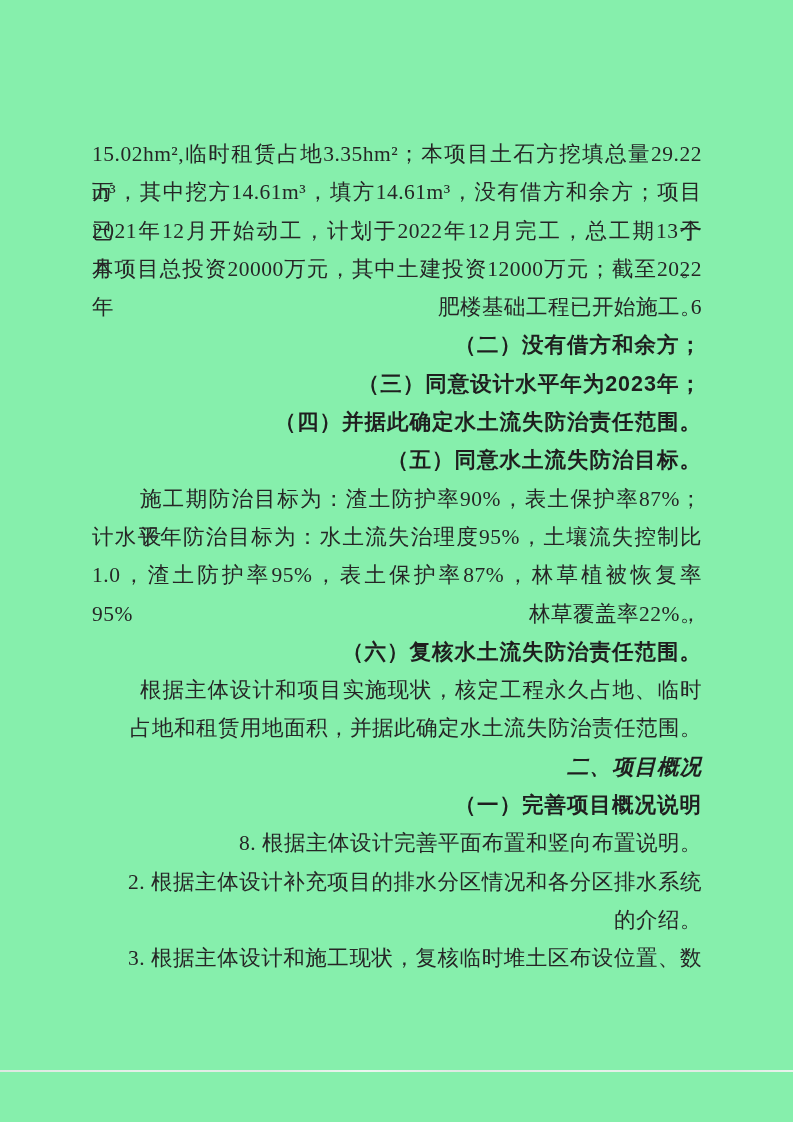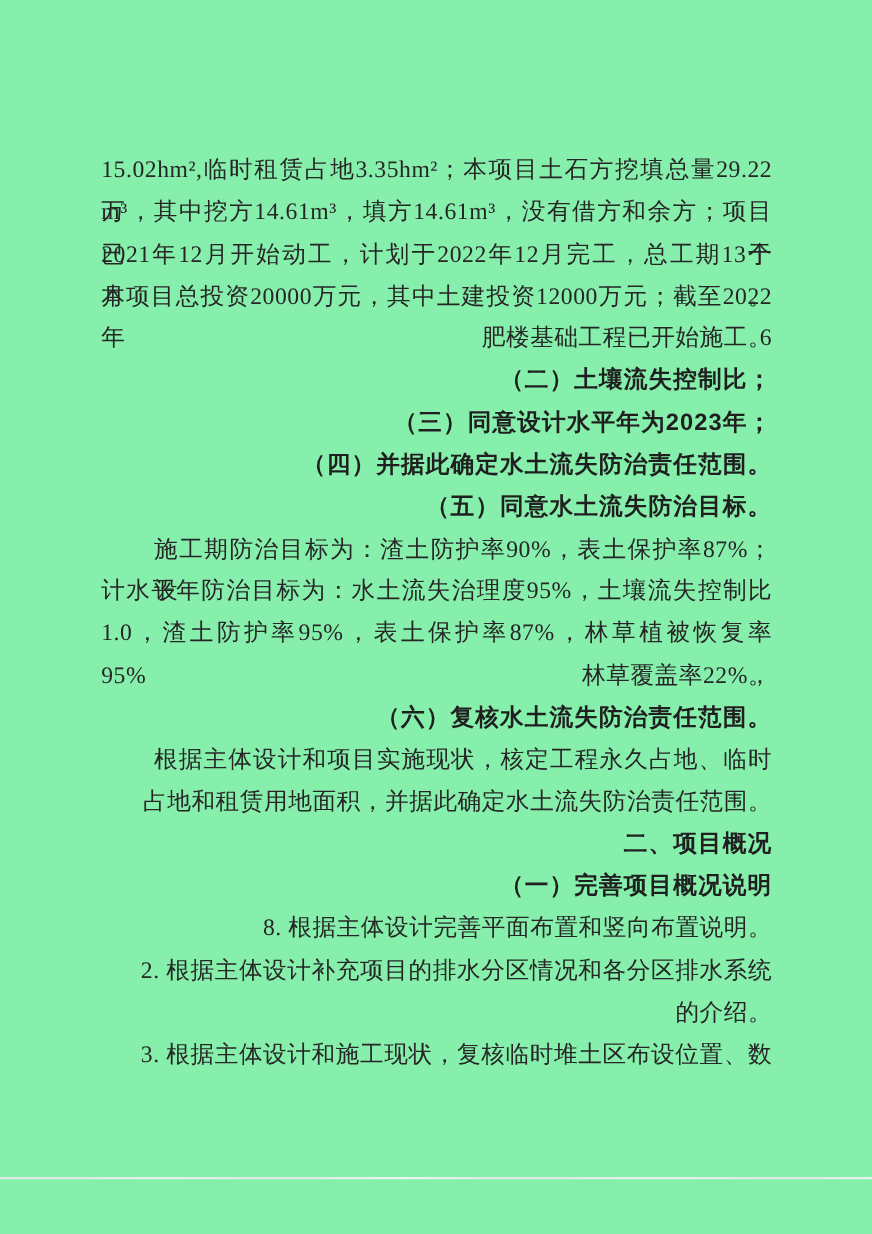--- a/index.html
+++ b/index.html
@@ -42,21 +42,21 @@
   }
   .line.heading {
     font-weight: 700;
     font-family: "Liberation Sans", "DejaVu Sans", sans-serif;
     letter-spacing: 1px;
     color: #1f1f1f;
   }
   .ind-none    { padding-left: 0; }
   .ind-para    { padding-left: 48px; }
   .ind-num     { padding-left: 36px; }
-  .ind-section { padding-left: 70px; }
+  .ind-section { padding-left: 70px; font-style: italic; }
   .scan-line {
     position: absolute;
     left: 0;
     top: 1070px;
     width: 793px;
     height: 2px;
     background: linear-gradient(90deg,
       #e7e7e7 0%, #f0f0f0 18%, #e9e9e9 34%, #f7f7f7 46%,
       #e8e8e8 58%, #f1f1f1 75%, #e9e9e9 92%, #f4f4f4 100%);
     opacity: 0.9;
@@ -65,21 +65,21 @@
 </head>
 <body>
 
 <div class="page">
   <div class="textblock" id="textblock">
       <div class="line ind-none stretch">15.02hm²,临时租赁占地3.35hm²；本项目土石方挖填总量29.22万</div>
       <div class="line ind-none stretch">m³，其中挖方14.61m³，填方14.61m³，没有借方和余方；项目已于</div>
       <div class="line ind-none stretch">2021年12月开始动工，计划于2022年12月完工，总工期13个月。</div>
       <div class="line ind-none stretch">本项目总投资20000万元，其中土建投资12000万元；截至2022年6</div>
       <div class="line ind-none">肥楼基础工程已开始施工。</div>
-      <div class="line heading ind-para">（二）土壤流失控制比；</div>
+      <div class="line heading ind-para">（二）没有借方和余方；</div>
       <div class="line heading ind-para">（三）同意设计水平年为2023年；</div>
       <div class="line heading ind-para">（四）并据此确定水土流失防治责任范围。</div>
       <div class="line heading ind-para">（五）同意水土流失防治目标。</div>
       <div class="line ind-para stretch">施工期防治目标为：渣土防护率90%，表土保护率87%；设</div>
       <div class="line ind-none stretch">计水平年防治目标为：水土流失治理度95%，土壤流失控制比</div>
       <div class="line ind-none stretch">1.0，渣土防护率95%，表土保护率87%，林草植被恢复率95%，</div>
       <div class="line ind-none">林草覆盖率22%。</div>
       <div class="line heading ind-para">（六）复核水土流失防治责任范围。</div>
       <div class="line ind-para stretch">根据主体设计和项目实施现状，核定工程永久占地、临时</div>
       <div class="line ind-none">占地和租赁用地面积，并据此确定水土流失防治责任范围。</div>

